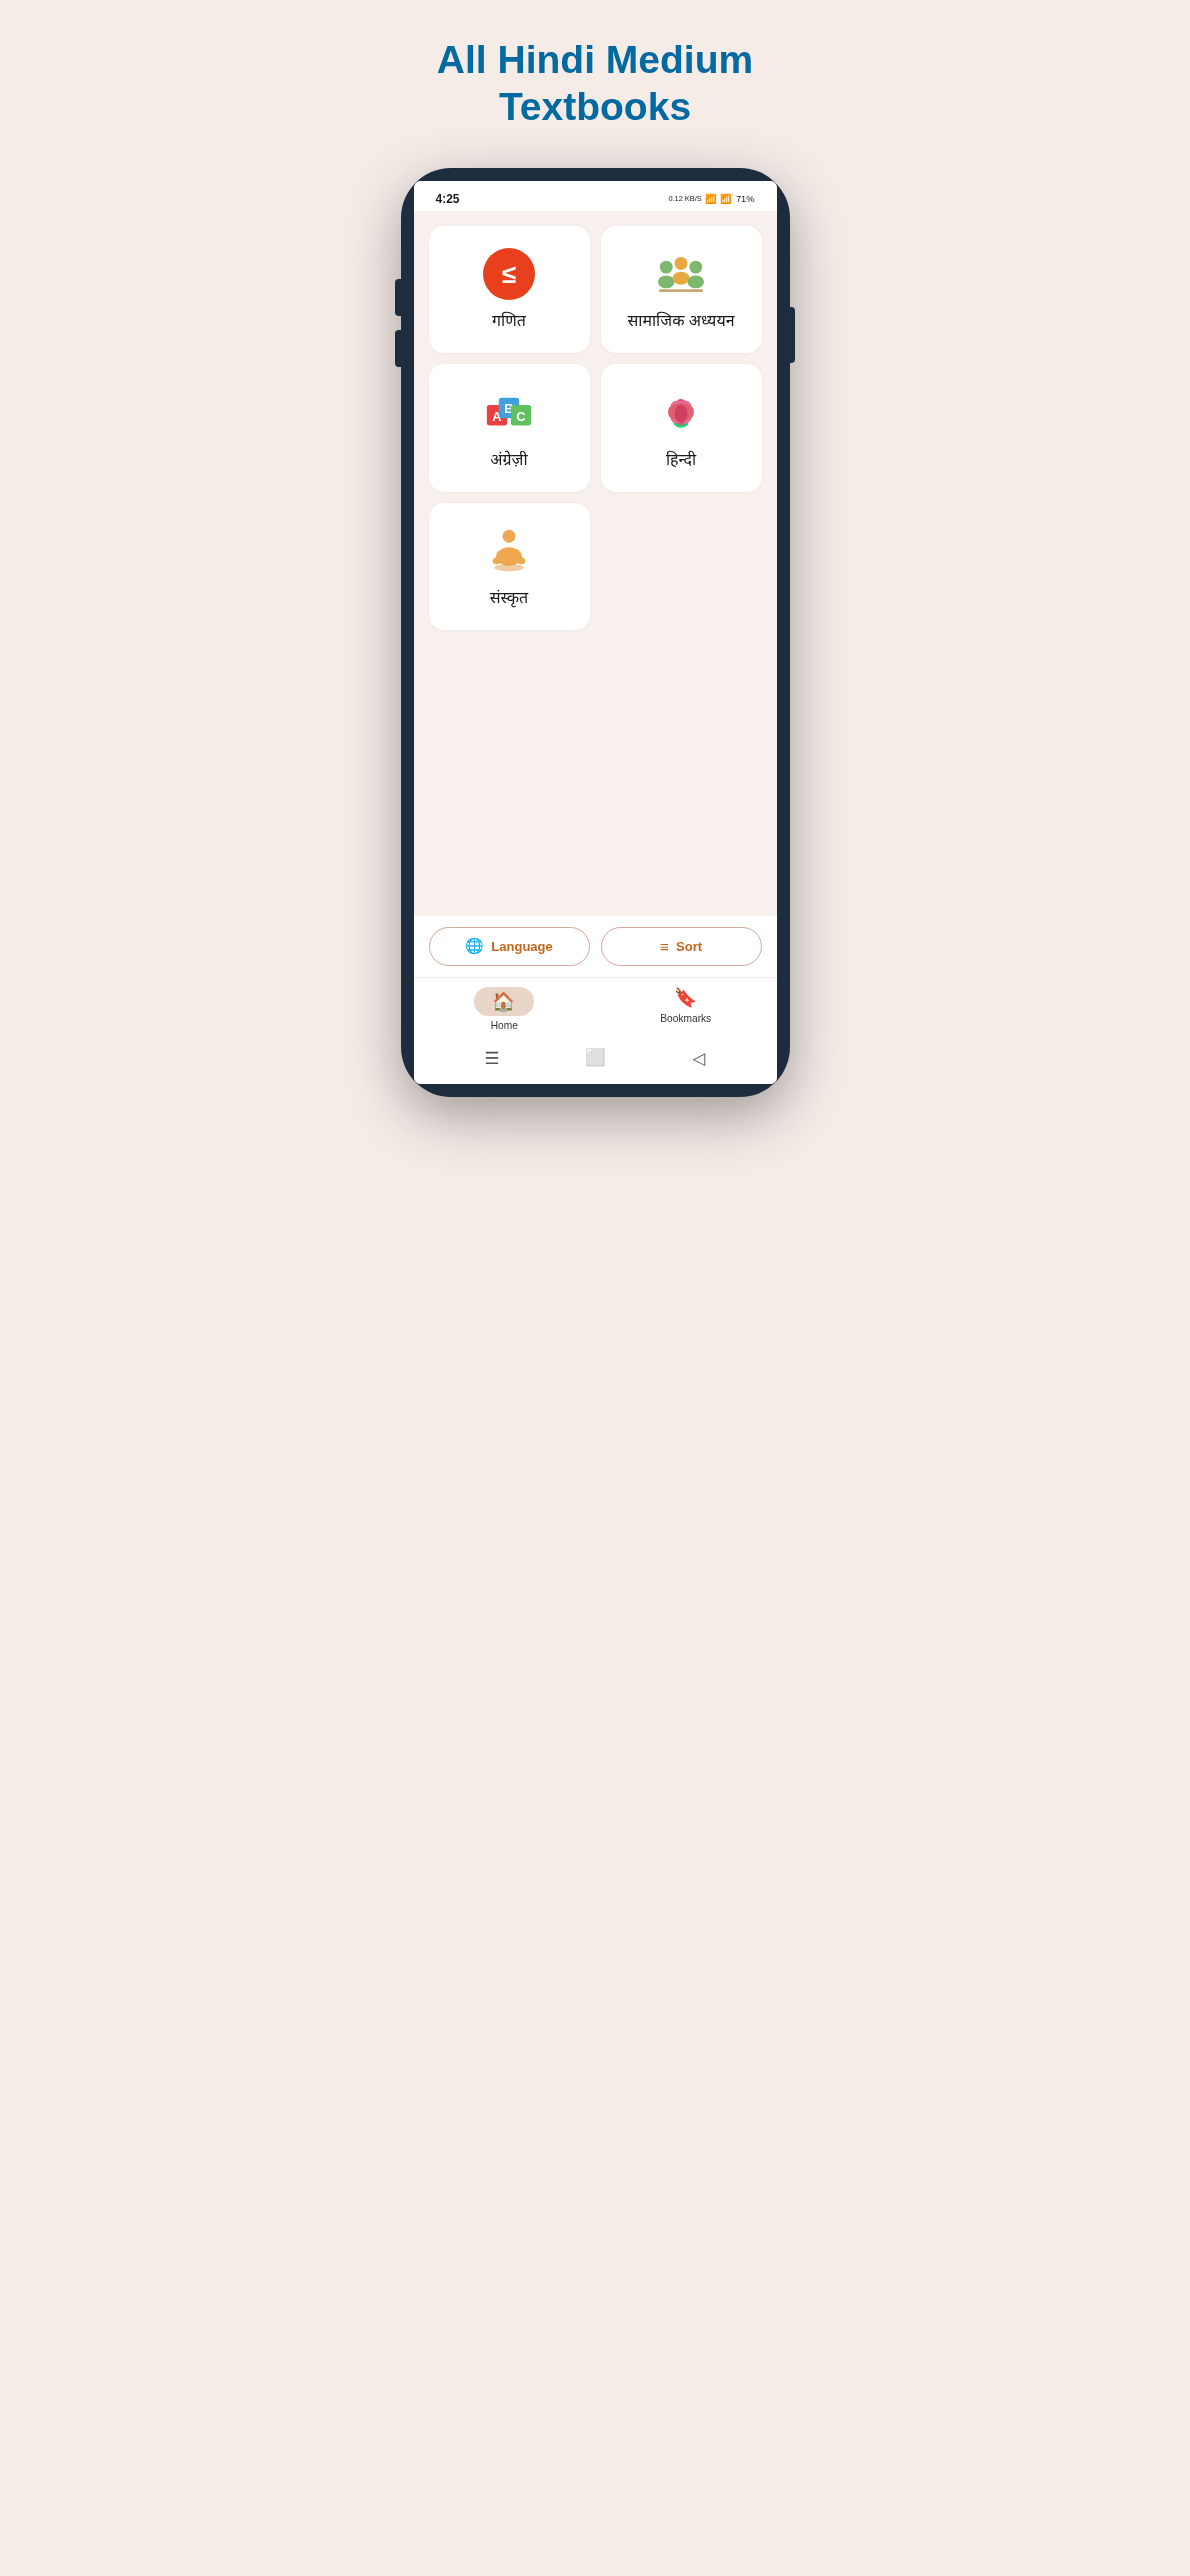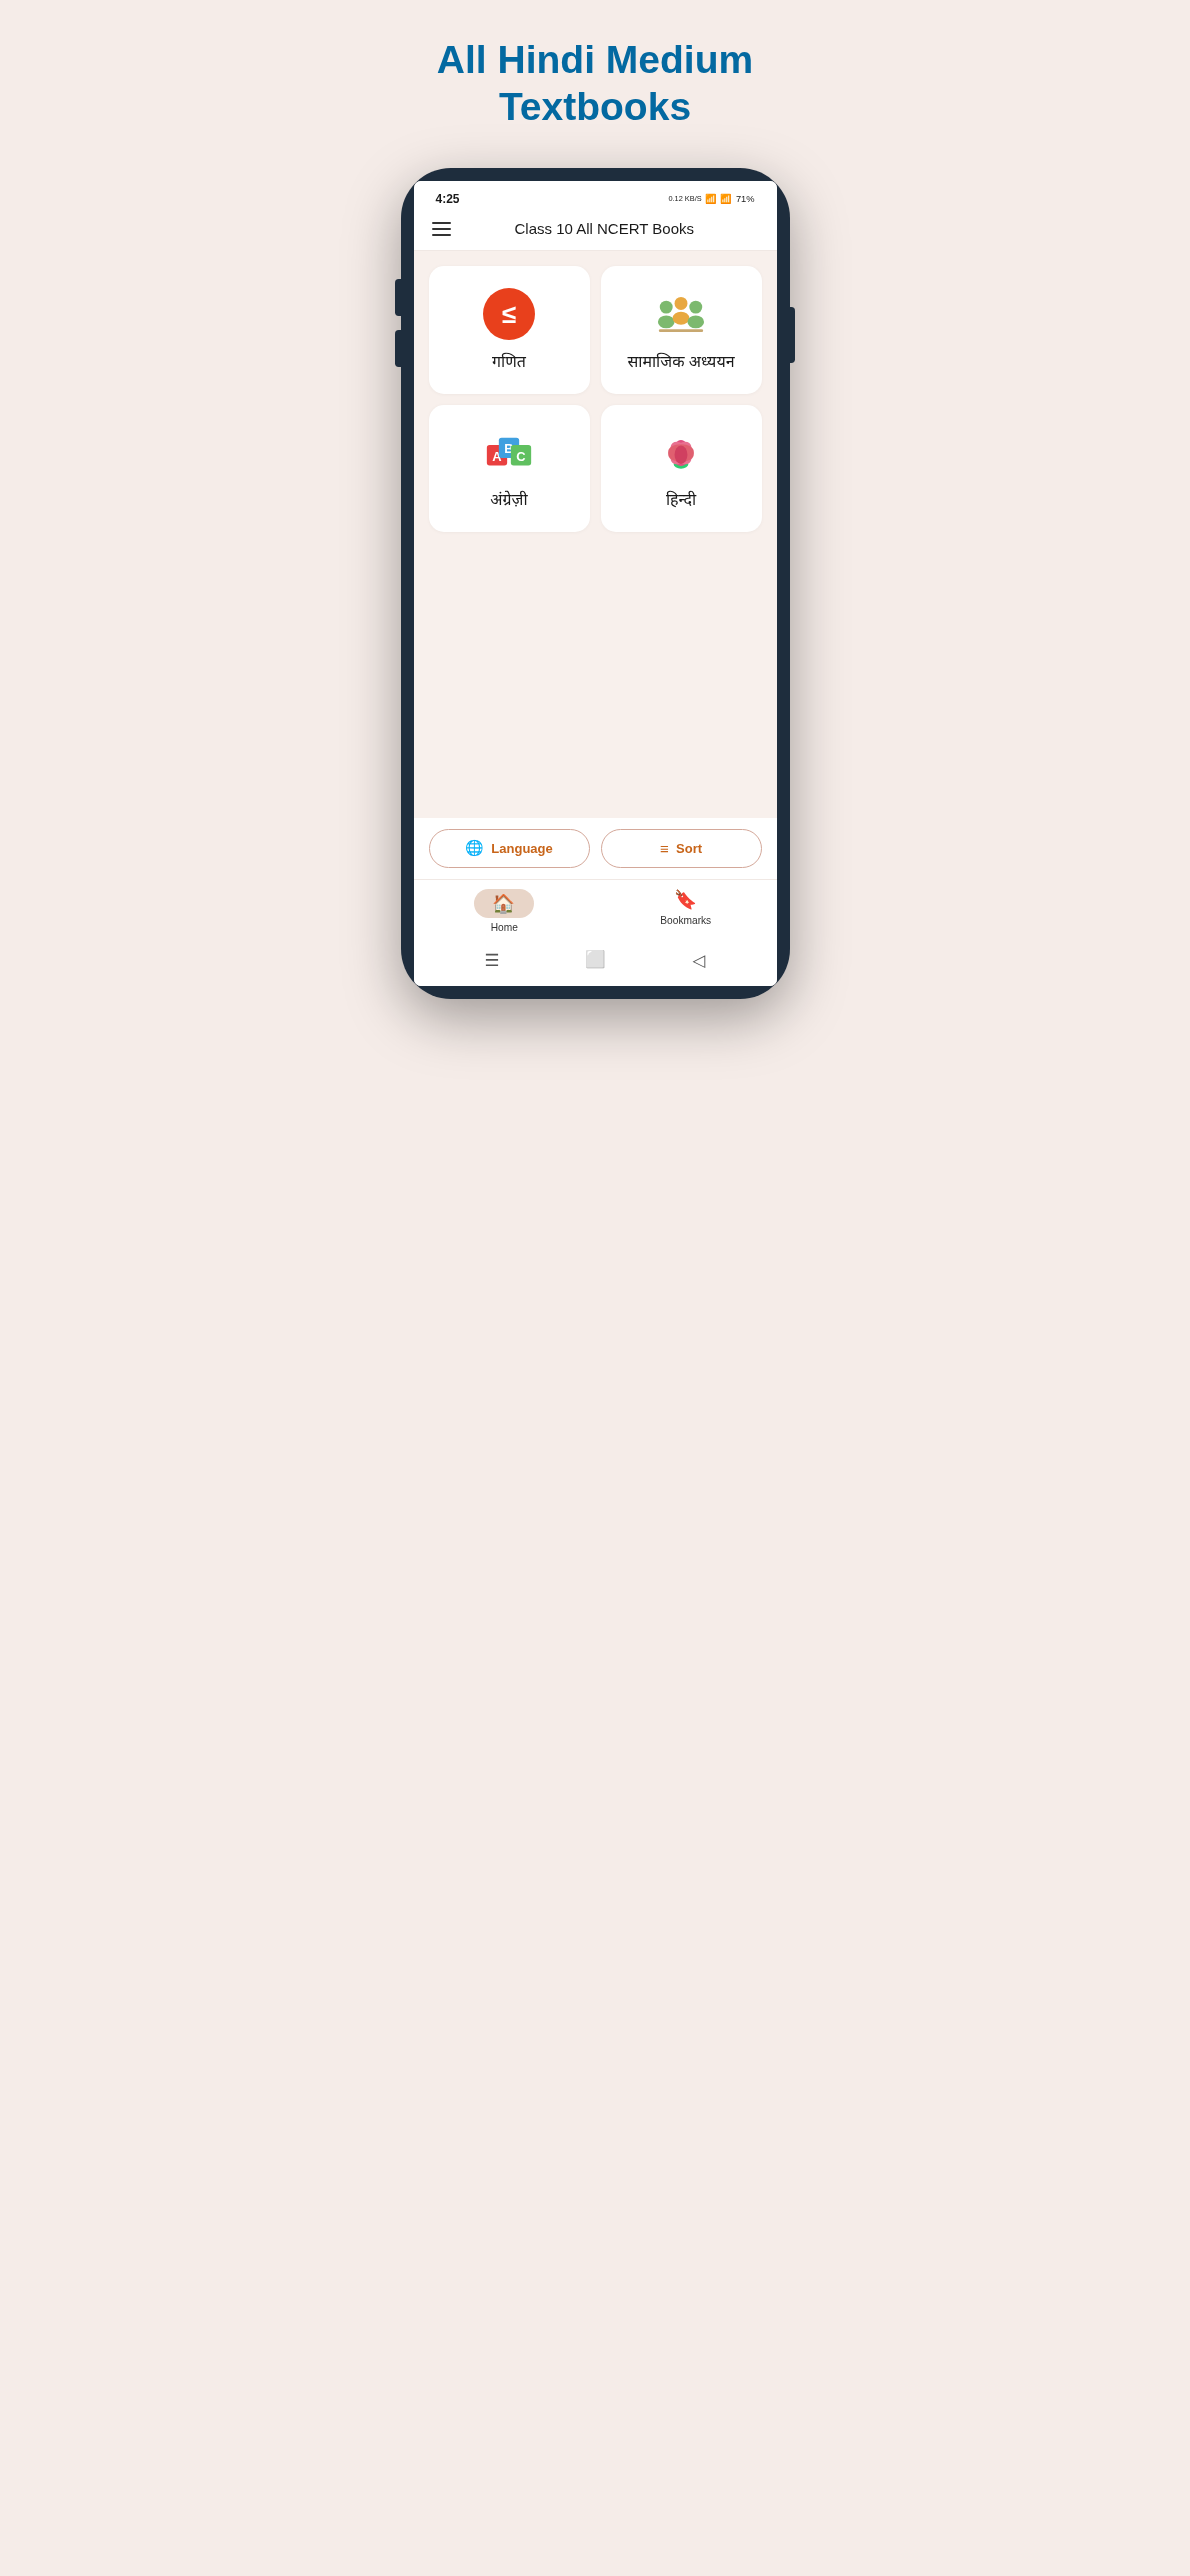--- a/index.html
+++ b/index.html
@@ -301,28 +301,20 @@
       <span class="status-time">4:25</span>
       <div class="status-icons">
         <span class="status-data">0.12
 KB/S</span>
         <span>📶</span>
         <span>📶</span>
         <span>71%</span>
       </div>
     </div>
 
-    <div class="app-header">
-      <div class="menu-icon">
-        <span></span>
-        <span></span>
-        <span></span>
-      </div>
-      <span class="header-title">Class 10 All NCERT Books</span>
-    </div>
 
     <div class="app-content">
 
       <div class="subject-grid">
 
         <div class="subject-card">
           <div class="math-icon">≤</div>
           <span class="subject-label">गणित</span>
         </div>
 
@@ -370,20 +362,36 @@
               <ellipse cx="26" cy="26" rx="9" ry="14" fill="#e87090" transform="rotate(-40, 26, 26)"></ellipse>
               <ellipse cx="26" cy="26" rx="9" ry="14" fill="#e06070" transform="rotate(80, 26, 26)"></ellipse>
               <ellipse cx="26" cy="26" rx="9" ry="14" fill="#e06070" transform="rotate(-80, 26, 26)"></ellipse>
 
               <ellipse cx="26" cy="28" rx="7" ry="10" fill="#d04060"></ellipse>
             </svg>
           </div>
           <span class="subject-label">हिन्दी</span>
         </div>
 
+        <div class="subject-card">
+          <div class="subject-icon sanskrit-icon">
+            <svg width="48" height="48" viewBox="0 0 52 52">
+
+              <circle cx="26" cy="10" r="7" fill="#f0a850"></circle>
+
+              <ellipse cx="26" cy="32" rx="14" ry="10" fill="#f0a850"></ellipse>
+
+              <ellipse cx="14" cy="36" rx="6" ry="4" fill="#f0a850" transform="rotate(-20, 14, 36)"></ellipse>
+              <ellipse cx="38" cy="36" rx="6" ry="4" fill="#f0a850" transform="rotate(20, 38, 36)"></ellipse>
+
+              <ellipse cx="26" cy="44" rx="16" ry="4" fill="#e09840" opacity="0.5"></ellipse>
+            </svg>
+          </div>
+          <span class="subject-label">संस्कृत</span>
+        </div>
 
       </div>
 
       <div class="empty-space"></div>
 
     </div>
 
     <div class="bottom-buttons">
       <button class="bottom-btn">
         <span class="btn-icon">🌐</span>

